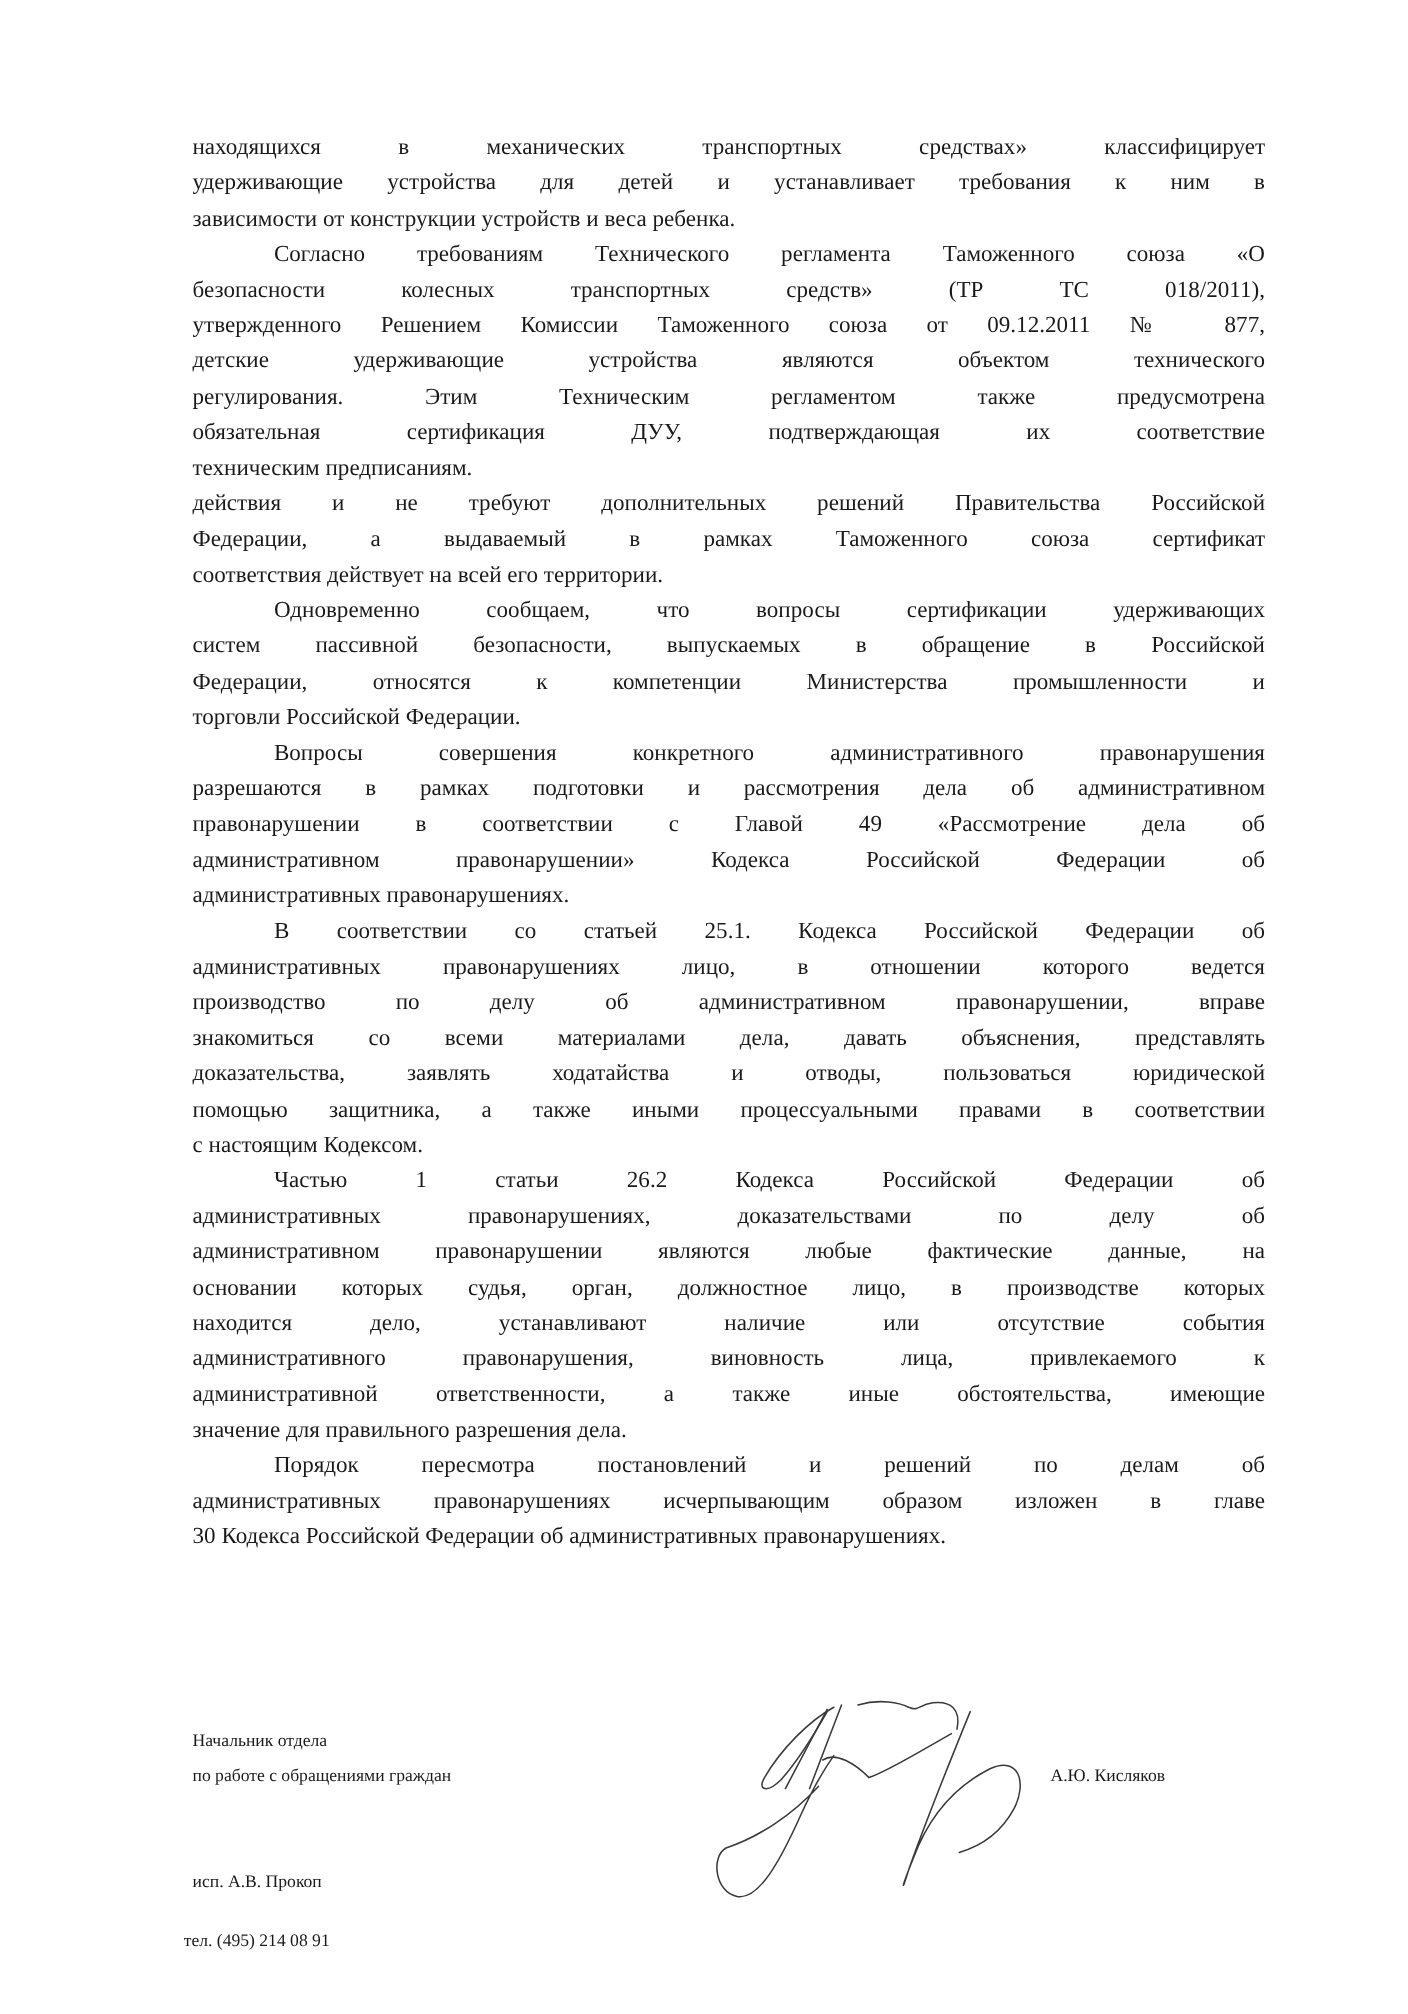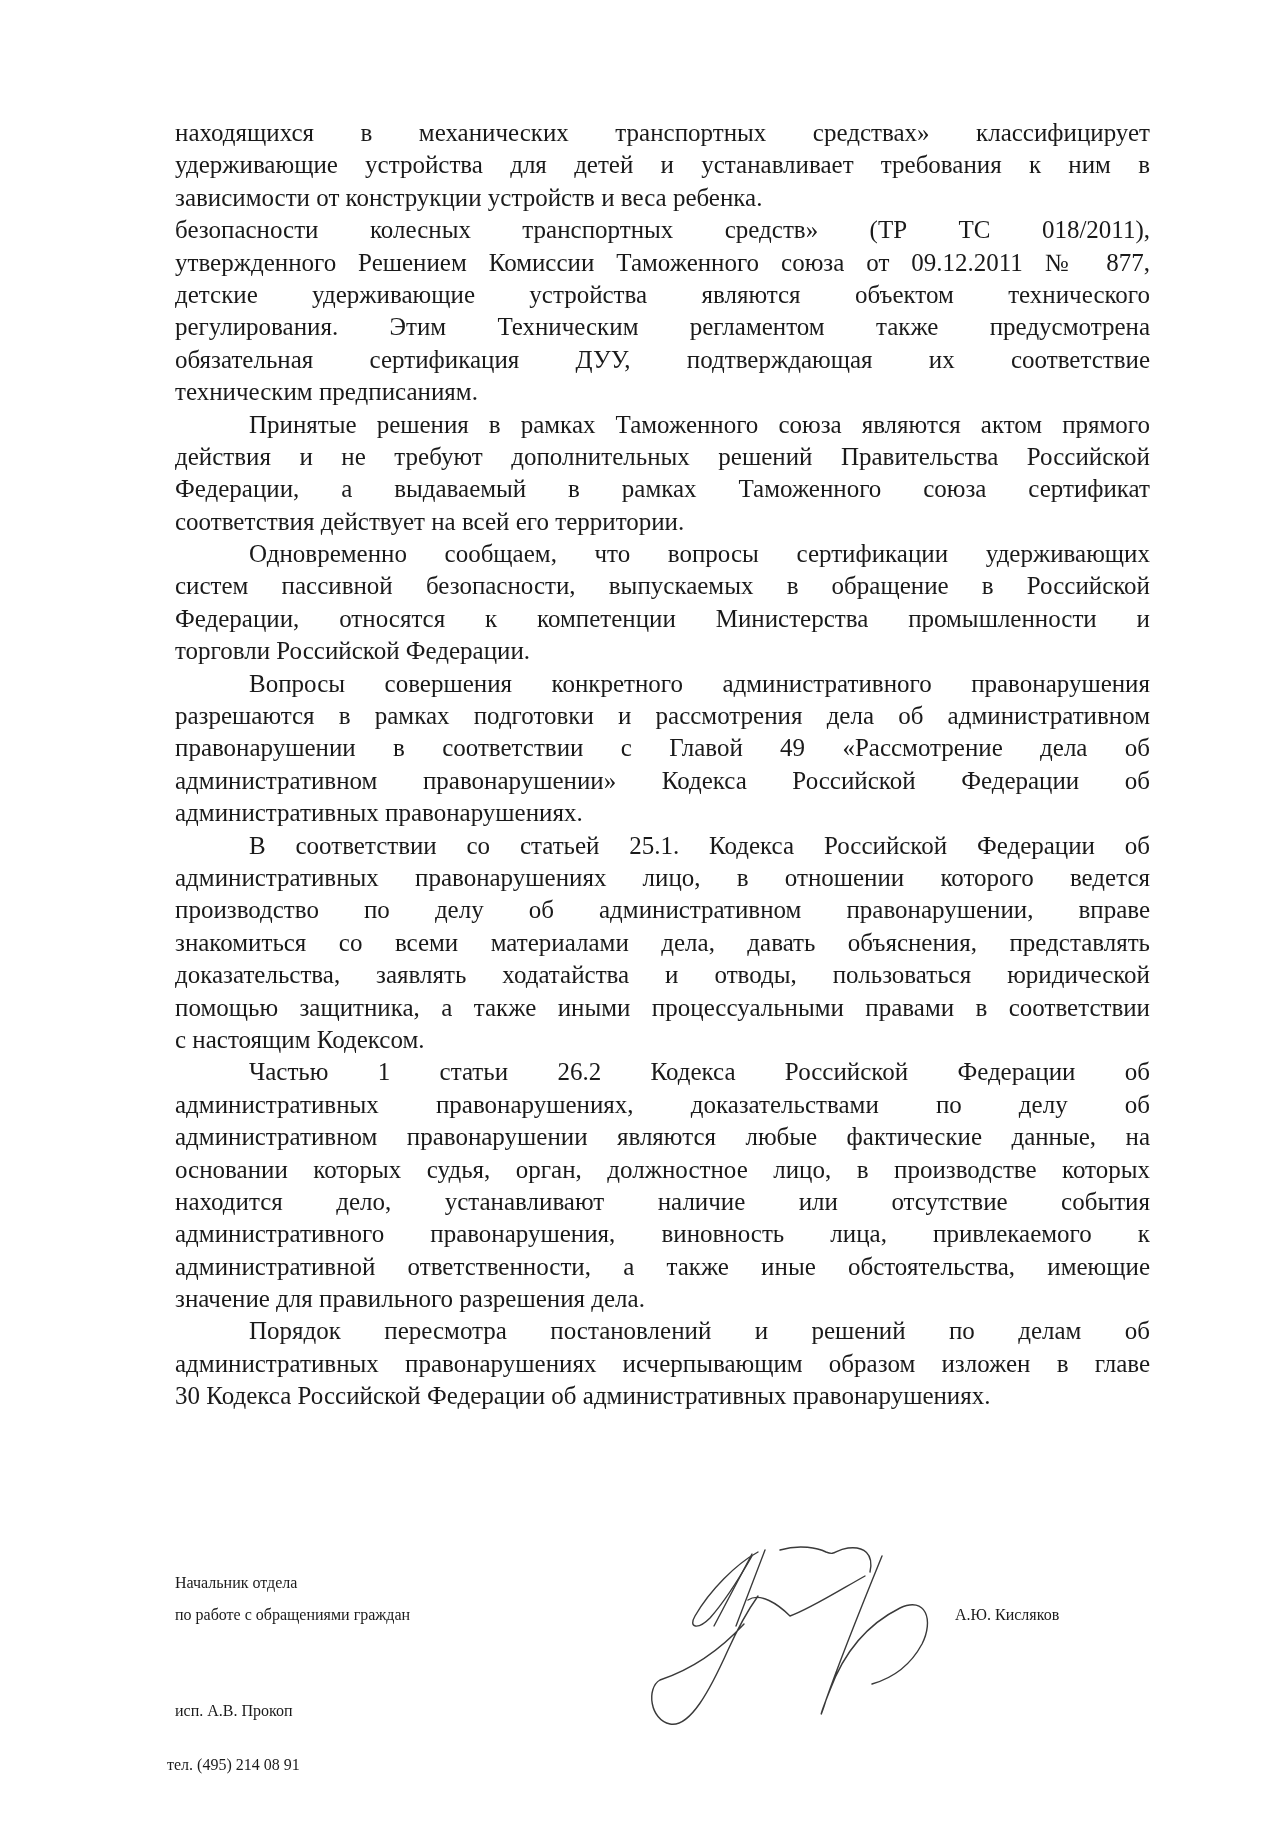--- a/index.html
+++ b/index.html
@@ -1,44 +1,44 @@
 <!DOCTYPE html>
 <html><head>
 <meta charset="utf-8">
 <style>
   html, body { margin: 0; padding: 0; background: #ffffff; }
   body { width: 1280px; height: 1831px; position: relative; overflow: hidden;
          font-family: "Liberation Serif", "DejaVu Serif", serif; color: #1a1a1a; }
   .page { position: absolute; left: 175px; top: 117px; width: 975px; }
-  .line { display: block; height: 32.4px; line-height: 32.4px; font-size: 25px;
+  .line { display: block; height: 32.4px; line-height: 32.4px; font-size: 21px;
           white-space: nowrap; text-align: justify; text-align-last: justify; }
   .line.last { text-align-last: left; }
   .line.indent { padding-left: 74px; }
   .sig { position: absolute; font-size: 16px; line-height: 32px; white-space: nowrap; }
   .signature { position: absolute; left: 640px; top: 1520px; width: 320px; height: 230px; }
 </style>
 </head>
 <body>
 
 <div class="page" id="body">
     <div>
       <span class="line">находящихся в механических транспортных средствах» классифицирует</span>
       <span class="line">удерживающие устройства для детей и устанавливает требования к ним в</span>
       <span class="line last">зависимости от конструкции устройств и веса ребенка.</span>
     </div>
     <div>
+      <span class="line indent">Согласно требованиям Технического регламента Таможенного союза «О</span>
       <span class="line">безопасности колесных транспортных средств» (ТР ТС 018/2011),</span>
       <span class="line">утвержденного Решением Комиссии Таможенного союза от 09.12.2011 № 877,</span>
       <span class="line">детские удерживающие устройства являются объектом технического</span>
       <span class="line">регулирования. Этим Техническим регламентом также предусмотрена</span>
       <span class="line">обязательная сертификация ДУУ, подтверждающая их соответствие</span>
       <span class="line last">техническим предписаниям.</span>
     </div>
     <div>
-      <span class="line indent">Принятые решения в рамках Таможенного союза являются актом прямого</span>
       <span class="line">действия и не требуют дополнительных решений Правительства Российской</span>
       <span class="line">Федерации, а выдаваемый в рамках Таможенного союза сертификат</span>
       <span class="line last">соответствия действует на всей его территории.</span>
     </div>
     <div>
       <span class="line indent">Одновременно сообщаем, что вопросы сертификации удерживающих</span>
       <span class="line">систем пассивной безопасности, выпускаемых в обращение в Российской</span>
       <span class="line">Федерации, относятся к компетенции Министерства промышленности и</span>
       <span class="line last">торговли Российской Федерации.</span>
     </div>

